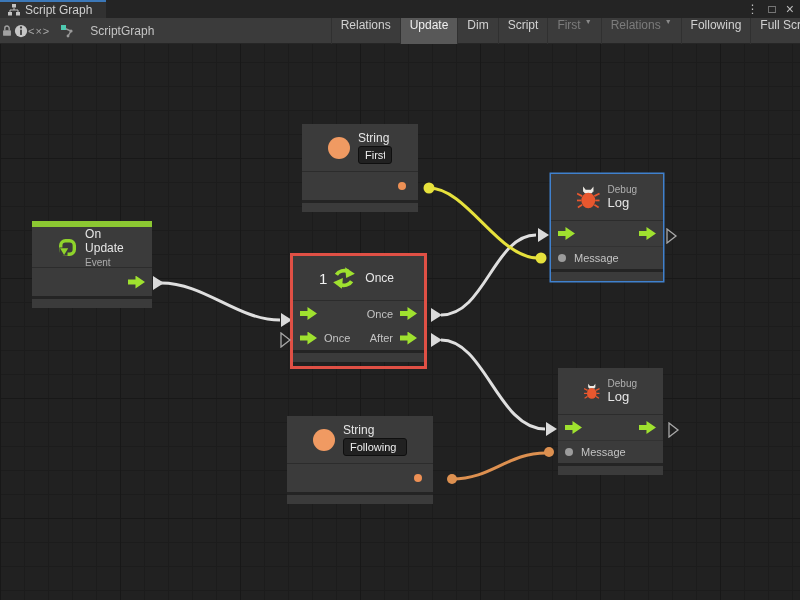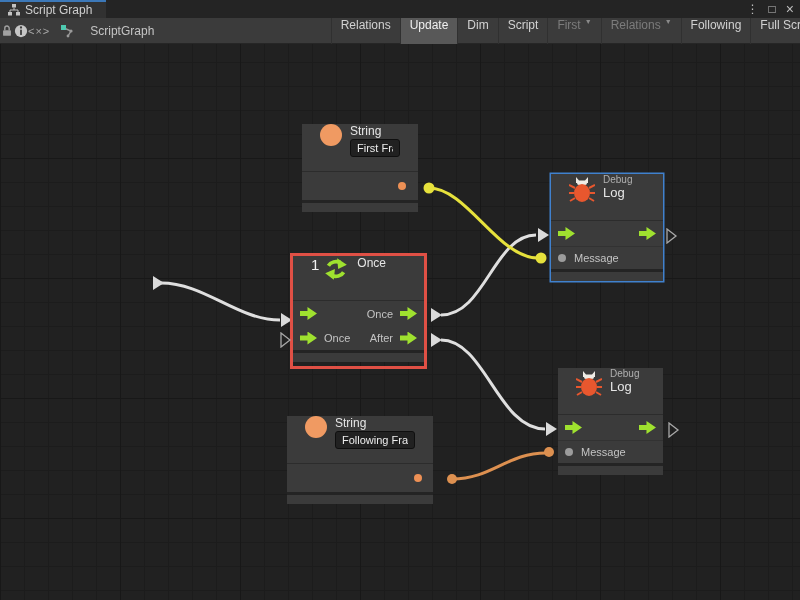--- a/index.html
+++ b/index.html
@@ -41,21 +41,21 @@
       linear-gradient(#181818 1px, transparent 1px),
       linear-gradient(90deg,#181818 1px, transparent 1px),
       linear-gradient(#1c1c1c 1px, transparent 1px),
       linear-gradient(90deg,#1c1c1c 1px, transparent 1px);
     background-size:120px 120px,120px 120px,24px 24px,24px 24px;
     background-position:0 -6px,0 0,0 -6px,0 0; }
   .wires { position:absolute; inset:0; pointer-events:none; }
 
   
   .node { position:absolute; background:#3B3B3B; color:#E6E6E6; }
-  .nhead { display:flex; align-items:flex-start; gap:8px; padding:0 18px; border-bottom:1px solid #2C2C2C; }
+  .nhead { display:flex; align-items:center; gap:8px; padding:0 26px; border-bottom:1px solid #2C2C2C; }
   .ntitle { font-size:12px; color:#E6E6E6; }
   .nsub { font-size:10px; color:#ABABAB; margin-top:2px; }
   .ncat { font-size:10px; color:#B0B0B0; }
   .nrow { position:relative; display:flex; align-items:center; padding:0 7px; }
   .nfoot { height:12px; background:#3B3B3B; border-top:3px solid #242424; }
   .greenstrip { height:6px; background:#8CC832; }
   .arrow-port { width:17px; height:13px; background:#9FE12F;
     clip-path:polygon(0% 31%,44% 31%,44% 0%,100% 50%,44% 100%,44% 69%,0% 69%); }
   .plabel { font-size:11px; color:#C4C4C4; }
   .dot-orange { width:8px; height:8px; border-radius:50%; background:#ED9055; }
@@ -167,20 +167,39 @@
       <path d="M441,271 C485,271 494,191 536,191" stroke="#DFDFDF" stroke-width="3" fill="none"></path>
       <path d="M441,296 C485,296 498,385 545,385" stroke="#DFDFDF" stroke-width="3" fill="none"></path>
       <path d="M429,144 C467,144 498,214 538,214" stroke="#E6E13C" stroke-width="3" fill="none"></path>
       <path d="M452,435 C492,435 507,409 546,409" stroke="#DD9050" stroke-width="3" fill="none"></path>
       <circle cx="429" cy="144" r="5.5" fill="#E6E13C"></circle>
       <circle cx="541" cy="214" r="5.5" fill="#E6E13C"></circle>
       <circle cx="452" cy="435" r="5" fill="#DD9050"></circle>
       <circle cx="549" cy="408" r="5" fill="#DD9050"></circle>
     </svg>
 
+    <div class="node" style="left:32px; top:177px; width:120px;">
+      <div class="greenstrip"></div>
+      <div class="nhead" style="height:41px;">
+        <svg width="27" height="27" viewBox="0 0 28 28">
+          <rect x="4" y="4" width="20" height="20" rx="7" fill="none" stroke="#8FD32B" stroke-width="5"></rect>
+          <rect x="2" y="14" width="12" height="12" fill="#3B3B3B"></rect>
+          <polygon points="3,15 15,15 9,25" fill="#8FD32B"></polygon>
+        </svg>
+        <div>
+          <div class="ntitle">On Update</div>
+          <div class="nsub">Event</div>
+        </div>
+      </div>
+      <div class="nrow" style="height:28px;">
+        <div class="spacer"></div>
+        <div class="arrow-port"></div>
+      </div>
+      <div class="nfoot"></div>
+    </div>
     <div class="tri" style="left:153px; top:232px;"></div>
     <div class="tri" style="left:281px; top:269px;"></div>
 
     <div class="node" style="left:302px; top:80px; width:116px;">
       <div class="nhead" style="height:48px;">
         <div class="circle-orange"></div>
         <div style="flex:1;">
           <div class="ntitle">String</div>
           <input class="value-box" readonly="" value="First Frame" style="">
         </div>

